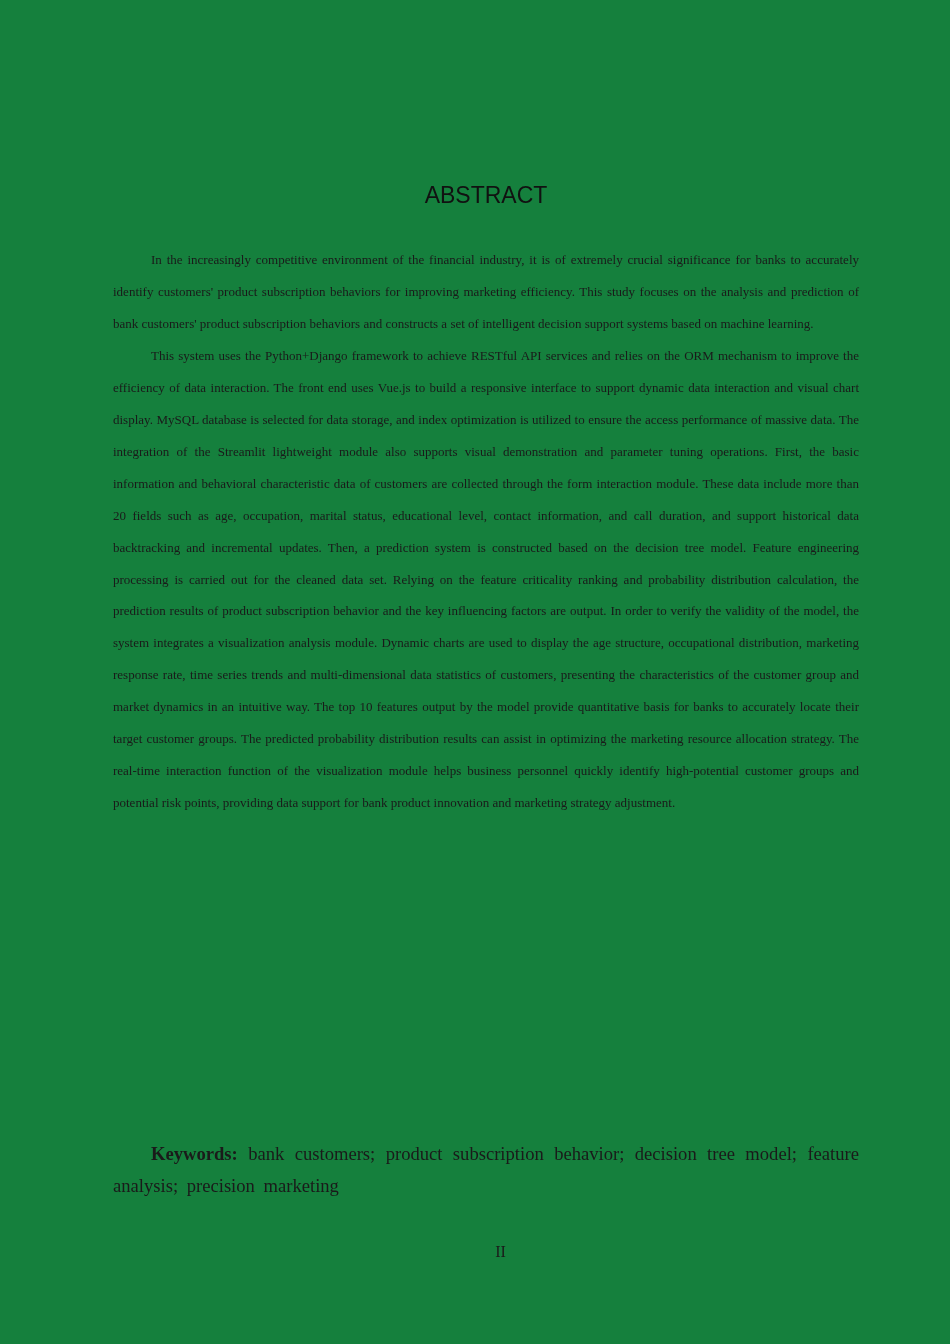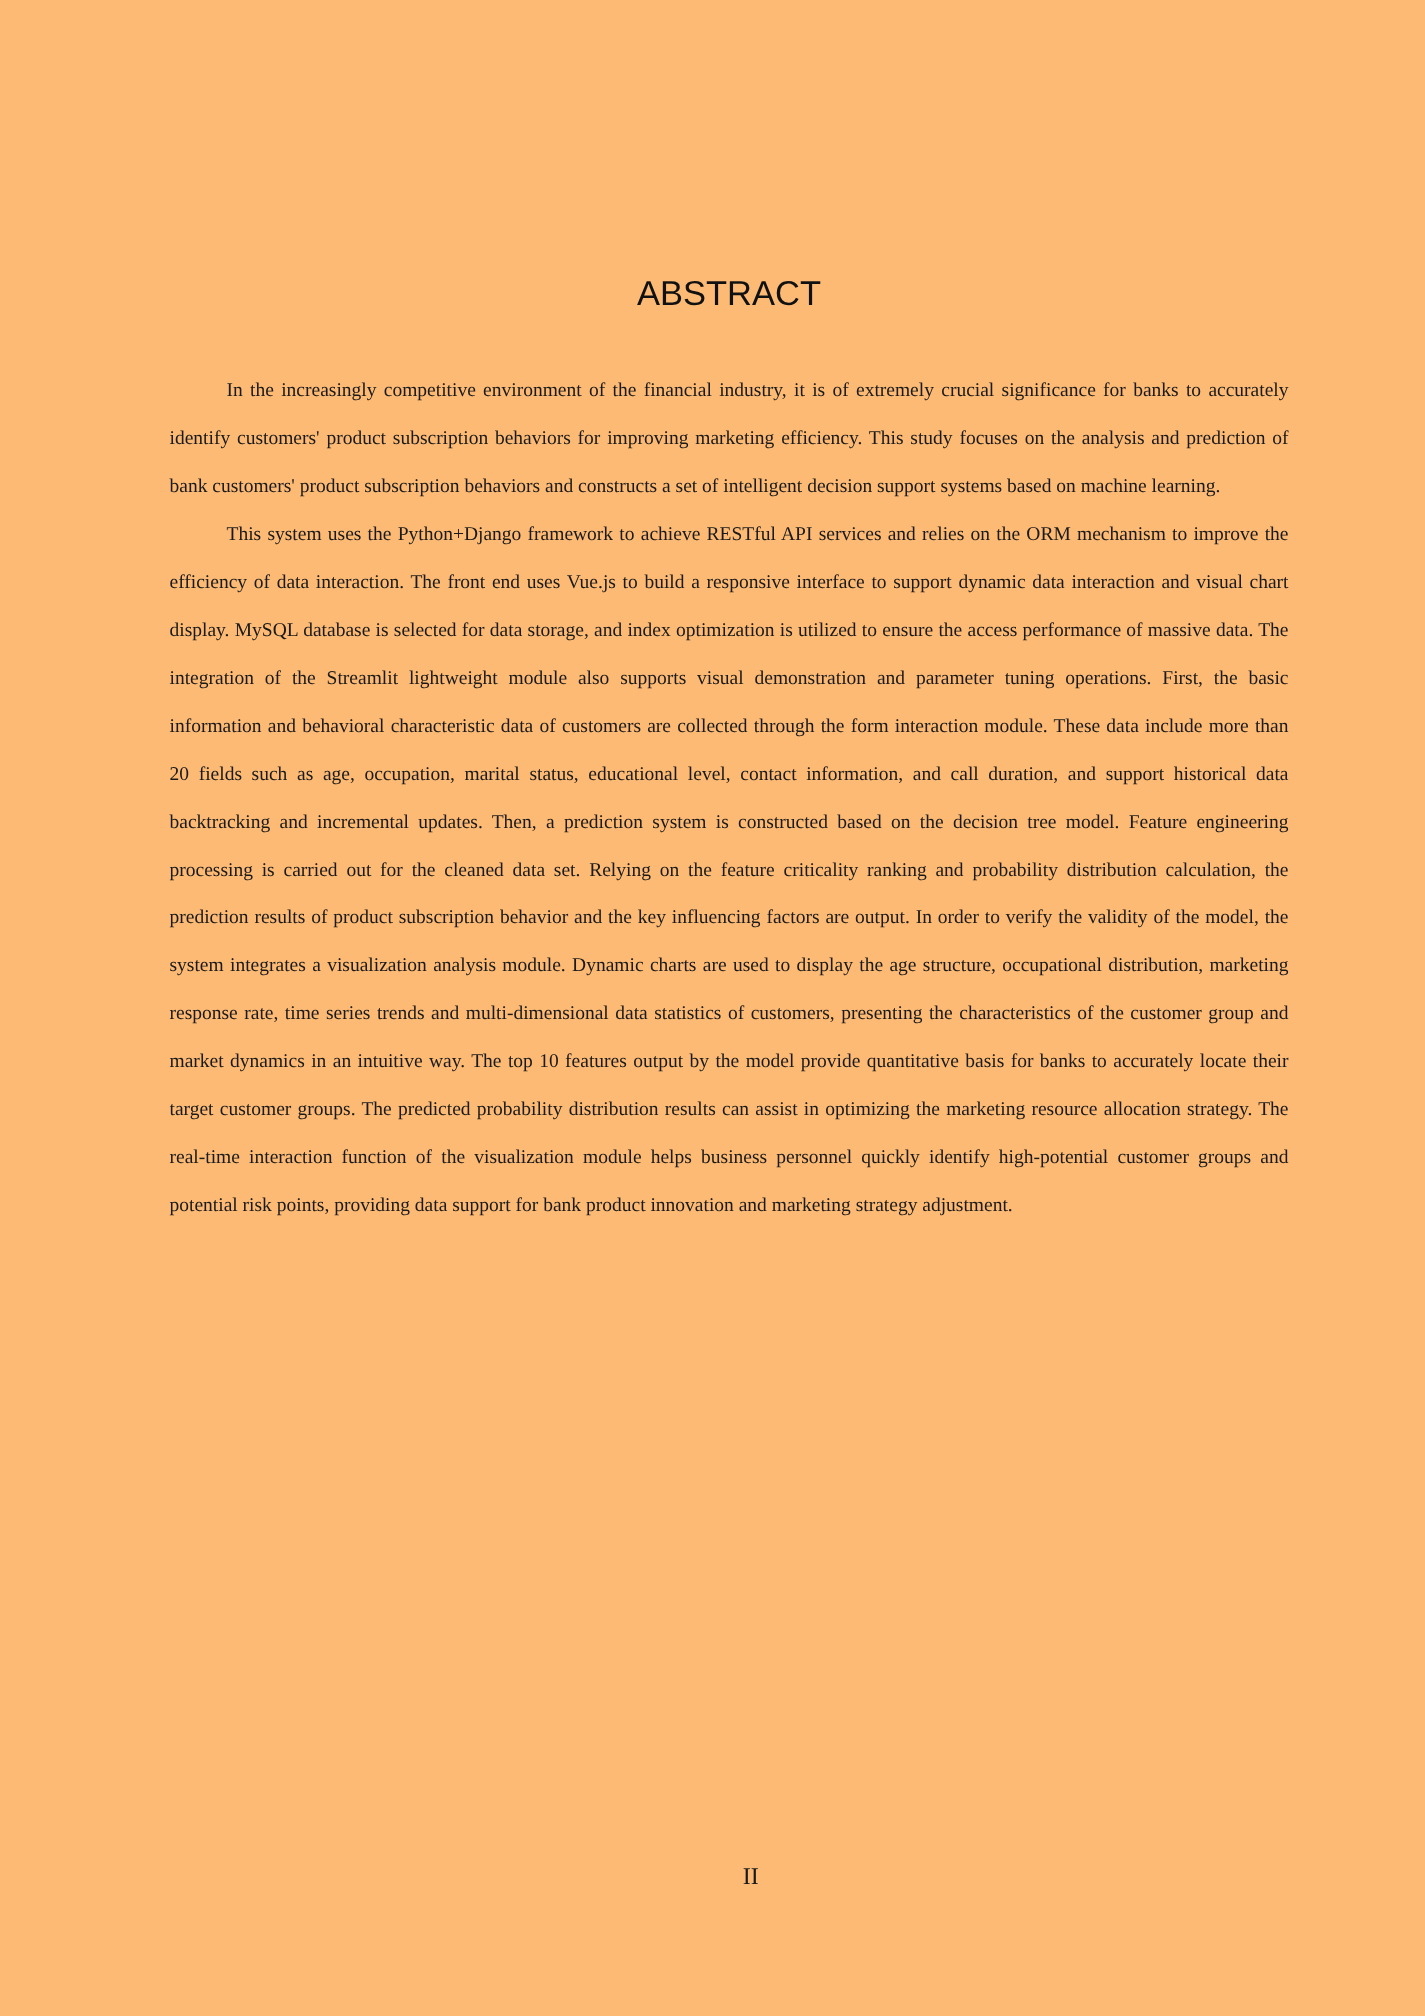--- a/index.html
+++ b/index.html
@@ -13,21 +13,21 @@
       position: relative;
       overflow: hidden;
       color: #111111;
     }
     .page {
       position: absolute;
       left: 0;
       top: 0;
       width: 950px;
       height: 1344px;
-      background: #fdba74;
+      background: #15803d;
     }
     .title {
       position: absolute;
       left: 0;
       top: 180px;
       width: 972px;
       text-align: center;
       font-family: "Liberation Sans", sans-serif;
       font-size: 23px;
       line-height: 30px;
@@ -84,16 +84,17 @@
 
 <div class="page">
 
   <h1 class="title">ABSTRACT</h1>
 
   <div class="body-block">
     <p class="para">In the increasingly competitive environment of the financial industry, it is of extremely crucial significance for banks to accurately identify customers' product subscription behaviors for improving marketing efficiency. This study focuses on the analysis and prediction of bank customers' product subscription behaviors and constructs a set of intelligent decision support systems based on machine learning.</p>
     <p class="para">This system uses the Python+Django framework to achieve RESTful API services and relies on the ORM mechanism to improve the efficiency of data interaction. The front end uses Vue.js to build a responsive interface to support dynamic data interaction and visual chart display. MySQL database is selected for data storage, and index optimization is utilized to ensure the access performance of massive data. The integration of the Streamlit lightweight module also supports visual demonstration and parameter tuning operations. First, the basic information and behavioral characteristic data of customers are collected through the form interaction module. These data include more than 20 fields such as age, occupation, marital status, educational level, contact information, and call duration, and support historical data backtracking and incremental updates. Then, a prediction system is constructed based on the decision tree model. Feature engineering processing is carried out for the cleaned data set. Relying on the feature criticality ranking and probability distribution calculation, the prediction results of product subscription behavior and the key influencing factors are output. In order to verify the validity of the model, the system integrates a visualization analysis module. Dynamic charts are used to display the age structure, occupational distribution, marketing response rate, time series trends and multi-dimensional data statistics of customers, presenting the characteristics of the customer group and market dynamics in an intuitive way. The top 10 features output by the model provide quantitative basis for banks to accurately locate their target customer groups. The predicted probability distribution results can assist in optimizing the marketing resource allocation strategy. The real-time interaction function of the visualization module helps business personnel quickly identify high-potential customer groups and potential risk points, providing data support for bank product innovation and marketing strategy adjustment.</p>
   </div>
 
+  <p class="keywords"><span class="kw-label">Keywords:</span> <span class="kw-text">bank customers; product subscription behavior; decision tree model; feature analysis; precision marketing</span></p>
 
   <div class="page-number">II</div>
 
 </div>
 
 </body></html>

